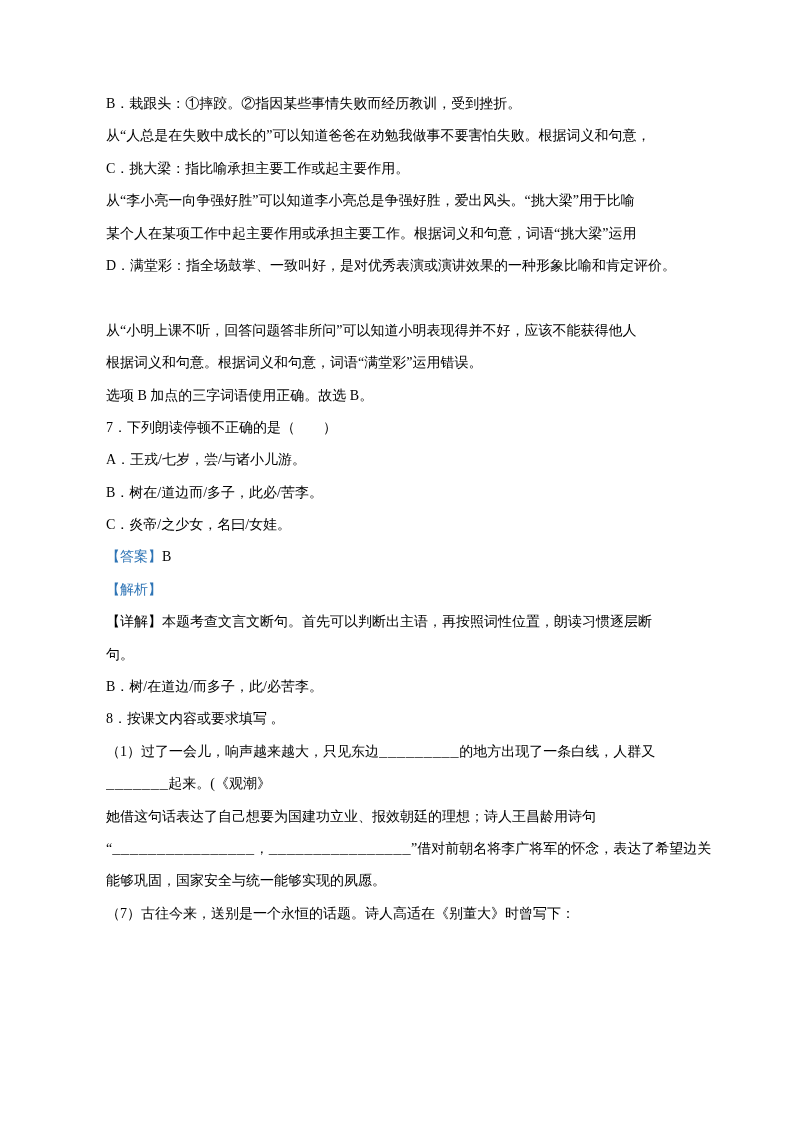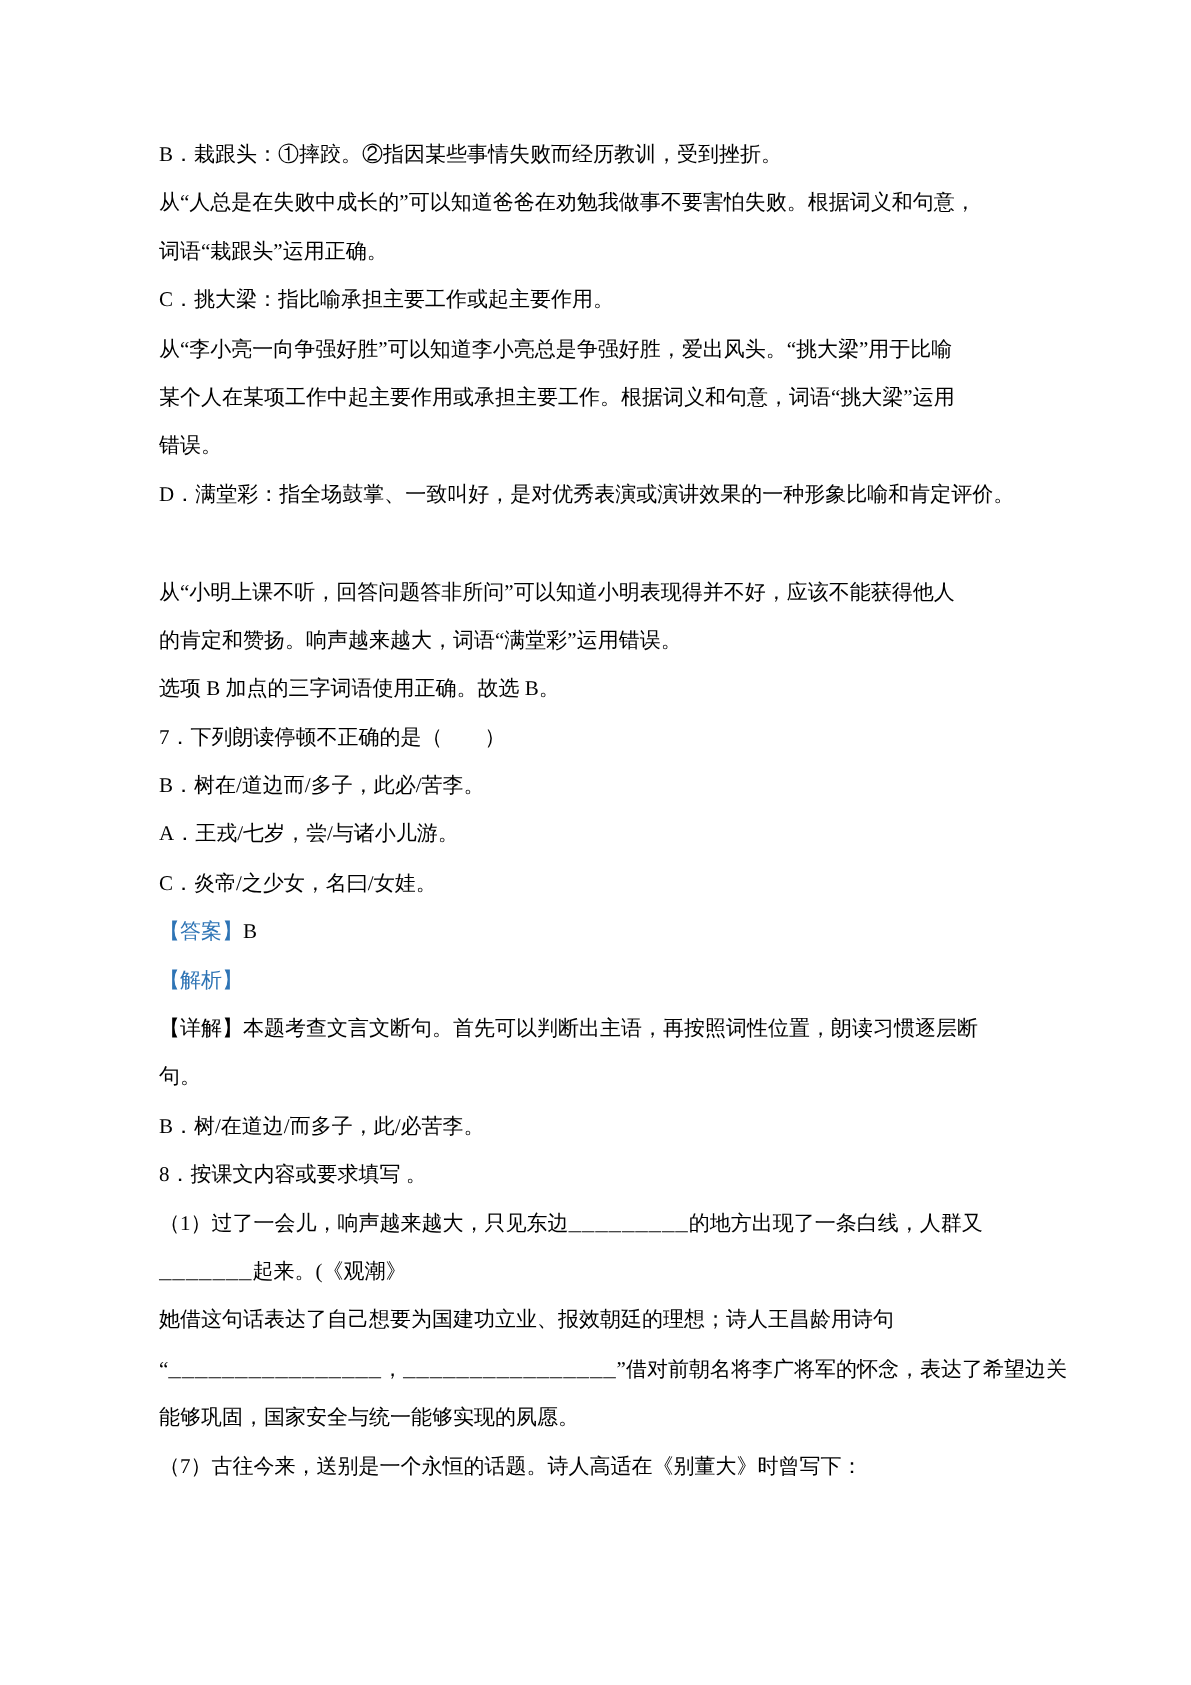--- a/index.html
+++ b/index.html
@@ -28,33 +28,31 @@
   .accent { color: var(--accent-color, #2E74B5); }
   .blank { letter-spacing: 0.5px; font-family: Liberation Mono, monospace; }
 </style>
 </head>
 <body>
 
 <div class="page">
   <div>
       <div class="line"><span class="seg">B．栽跟头：①摔跤。②指因某些事情失败而经历教训，受到挫折。</span></div>
       <div class="line"><span class="seg">从“人总是在失败中成长的”可以知道爸爸在劝勉我做事不要害怕失败。根据词义和句意，</span></div>
-      <div class="line"><span class="seg">词语“栽跟头”运用正确。</span></div>
       <div class="line"><span class="seg">C．挑大梁：指比喻承担主要工作或起主要作用。</span></div>
       <div class="line"><span class="seg">从“李小亮一向争强好胜”可以知道李小亮总是争强好胜，爱出风头。“挑大梁”用于比喻</span></div>
       <div class="line"><span class="seg">某个人在某项工作中起主要作用或承担主要工作。根据词义和句意，词语“挑大梁”运用</span></div>
-      <div class="line"><span class="seg">错误。</span></div>
       <div class="line"><span class="seg">D．满堂彩：指全场鼓掌、一致叫好，是对优秀表演或演讲效果的一种形象比喻和肯定评价。</span></div>
       <div class="line">&nbsp;</div>
       <div class="line"><span class="seg">从“小明上课不听，回答问题答非所问”可以知道小明表现得并不好，应该不能获得他人</span></div>
-      <div class="line"><span class="seg">的肯定和赞扬。响声越来越大，词语“满堂彩”运用错误。</span></div>
+      <div class="line"><span class="seg">根据词义和句意。根据词义和句意，词语“满堂彩”运用错误。</span></div>
       <div class="line"><span class="seg">选项 B 加点的三字词语使用正确。故选 B。</span></div>
       <div class="line"><span class="seg">7．下列朗读停顿不正确的是（　　）</span></div>
+      <div class="line"><span class="seg">A．王戎/七岁，尝/与诸小儿游。</span></div>
       <div class="line"><span class="seg">B．树在/道边而/多子，此必/苦李。</span></div>
-      <div class="line"><span class="seg">A．王戎/七岁，尝/与诸小儿游。</span></div>
       <div class="line"><span class="seg">C．炎帝/之少女，名曰/女娃。</span></div>
       <div class="line"><span class="seg accent">【答案】</span><span class="seg">B</span></div>
       <div class="line"><span class="seg accent">【解析】</span></div>
       <div class="line"><span class="seg">【详解】</span><span class="seg">本题考查文言文断句。首先可以判断出主语，再按照词性位置，朗读习惯逐层断</span></div>
       <div class="line"><span class="seg">句。</span></div>
       <div class="line"><span class="seg">B．树/在道边/而多子，此/必苦李。</span></div>
       <div class="line"><span class="seg">8．按课文内容或要求填写 。</span></div>
       <div class="line"><span class="seg">（1）过了一会儿，响声越来越大，只见东边</span><span class="seg blank">_________</span><span class="seg">的地方出现了一条白线，人群又</span></div>
       <div class="line"><span class="seg blank">_______</span><span class="seg">起来。(《观潮》</span></div>
       <div class="line"><span class="seg">她借这句话表达了自己想要为国建功立业、报效朝廷的理想；诗人王昌龄用诗句</span></div>

